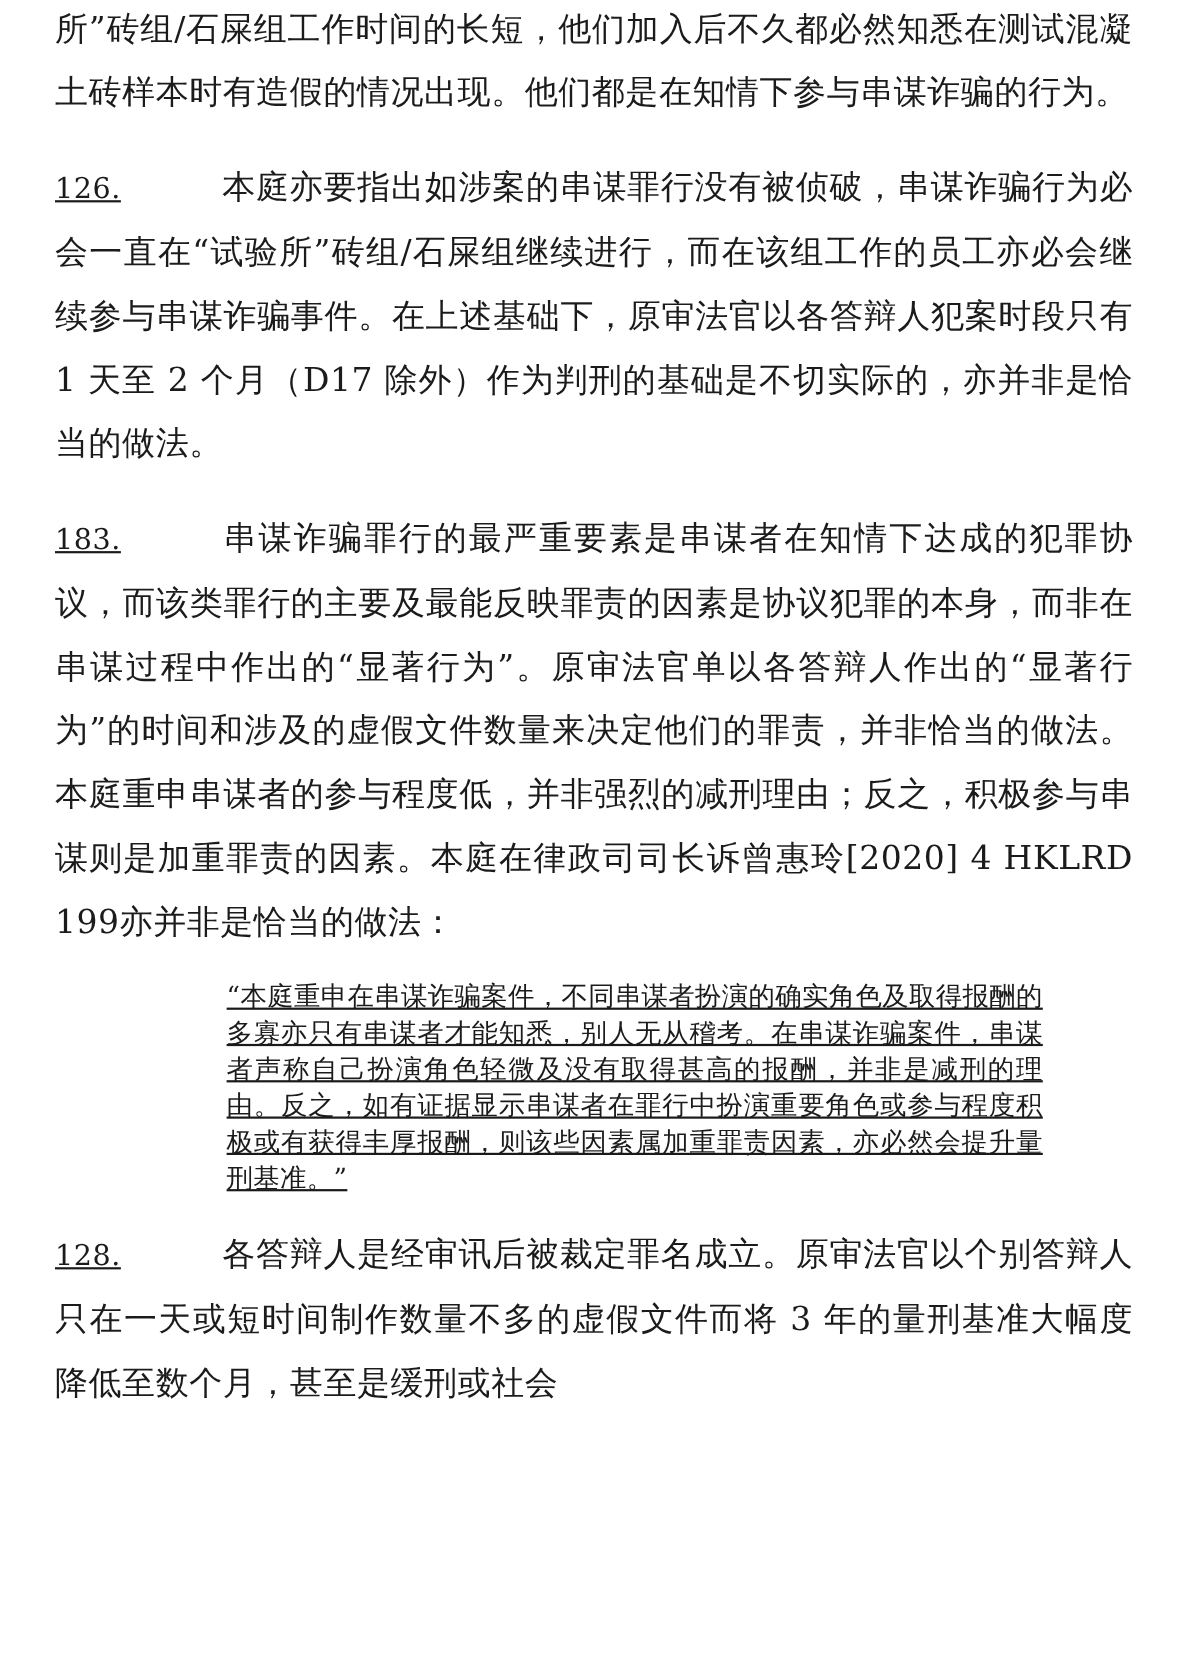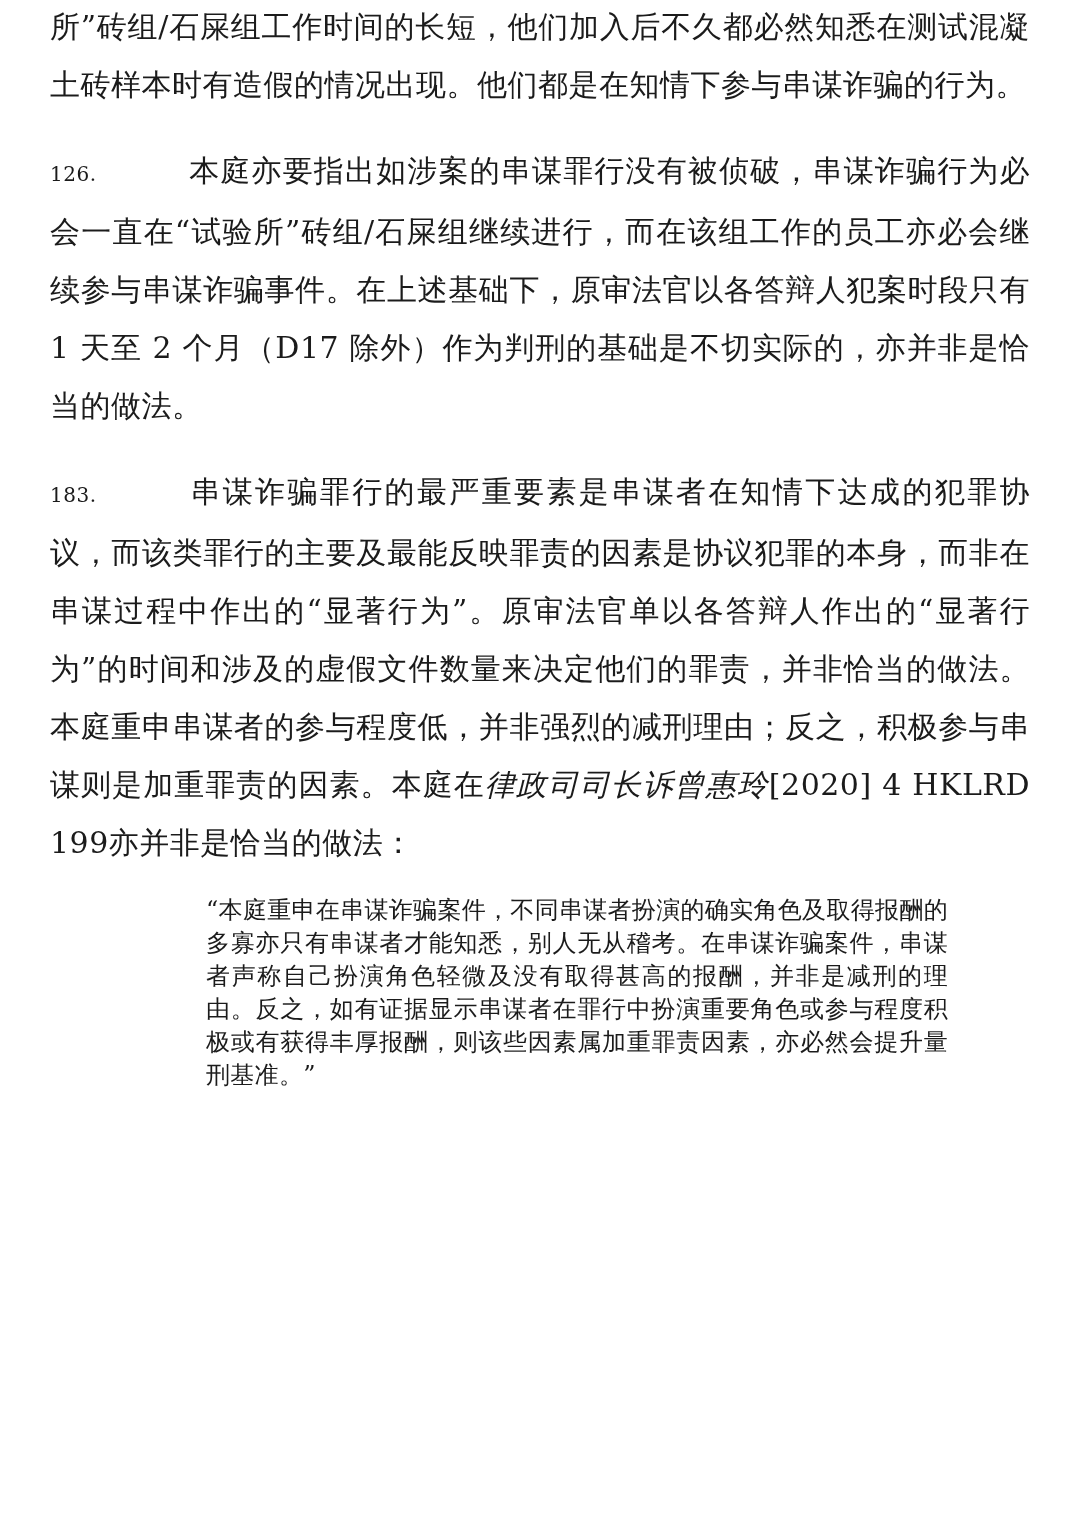--- a/index.html
+++ b/index.html
@@ -41,30 +41,30 @@
     letter-spacing: 0.5px;
     color: #1b1b1b;
     margin: 0;
     word-break: break-all;
   }
   .para.cont {          
     text-indent: 0;
   }
   .para .pnum {
     font-family: "DejaVu Serif", "Liberation Serif", serif;
-    font-size: 20px;
+    font-size: 26px;
     letter-spacing: 0.5px;
+    text-decoration: underline;
   }
   .para .gap {
     display: inline-block;
     width: 92px;
   }
 
   .italic-case {
-    font-style: italic;
     letter-spacing: 1px;
   }
 
   
   .quote {
     font-size: 24px;
     line-height: 33px;
     text-align: justify;
     text-justify: inter-character;
     letter-spacing: 0.3px;
@@ -87,21 +87,22 @@
     <div class="spacer-md"></div>
 
     <p class="para"><span class="pnum">126.</span><span class="gap"></span><span>本庭亦要指出如涉案的串谋罪行没有被侦破，串谋诈骗行为必会一直在“试验所”砖组/石屎组继续进行，而在该组工作的员工亦必会继续参与串谋诈骗事件。在上述基础下，原审法官以各答辩人犯案时段只有 1 天至 2 个月（D17 除外）作为判刑的基础是不切实际的，亦并非是恰当的做法。</span></p>
 
     <div class="spacer-md"></div>
 
     <p class="para"><span class="pnum">183.</span><span class="gap"></span><span>串谋诈骗罪行的最严重要素是串谋者在知情下达成的犯罪协议，而该类罪行的主要及最能反映罪责的因素是协议犯罪的本身，而非在串谋过程中作出的“显著行为”。原审法官单以各答辩人作出的“显著行为”的时间和涉及的虚假文件数量来决定他们的罪责，并非恰当的做法。本庭重申串谋者的参与程度低，并非强烈的减刑理由；反之，积极参与串谋则是加重罪责的因素。本庭在</span><span class="italic-case">律政司司长诉曾惠玲</span><span>[2020] 4 HKLRD 199</span><span>亦并非是恰当的做法：</span></p>
 
     <div class="spacer-quote-top"></div>
 
-    <div style="padding-left:156px; padding-right:82px;">
+    <div style="padding-left:156px; padding-right:82px;text-decoration:underline;">
       <p class="quote">“本庭重申在串谋诈骗案件，不同串谋者扮演的确实角色及取得报酬的多寡亦只有串谋者才能知悉，别人无从稽考。在串谋诈骗案件，串谋者声称自己扮演角色轻微及没有取得甚高的报酬，并非是减刑的理由。反之，如有证据显示串谋者在罪行中扮演重要角色或参与程度积极或有获得丰厚报酬，则该些因素属加重罪责因素，亦必然会提升量刑基准。”</p>
     </div>
 
     <div class="spacer-quote-bot"></div>
 
+    <p class="para"><span class="pnum">128.</span><span class="gap"></span><span>各答辩人是经审讯后被裁定罪名成立。原审法官以个别答辩人只在一天或短时间制作数量不多的虚假文件而将 3 年的量刑基准大幅度降低至数个月，甚至是缓刑或社会</span></p>
 
   </div>
 </div>
 
 </body></html>

